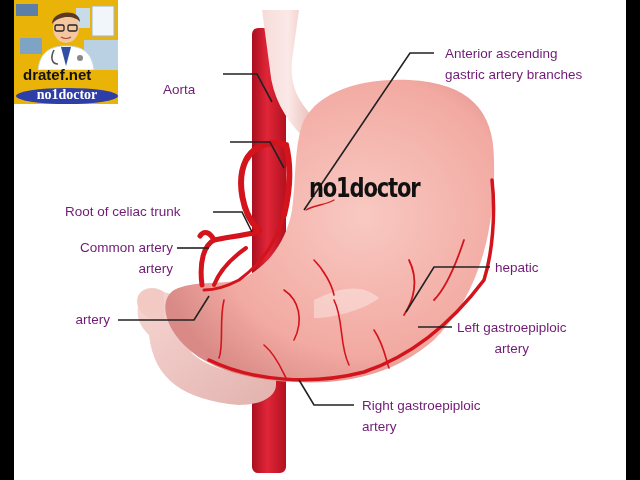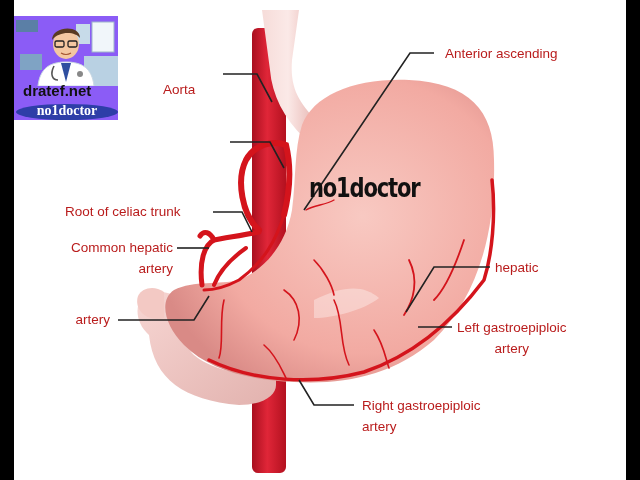--- a/index.html
+++ b/index.html
@@ -1,24 +1,24 @@
 <!DOCTYPE html>
 <html><head>
   <meta charset="utf-8">
   <style>
     html, body { margin: 0; padding: 0; background: #000; }
     body { width: 640px; height: 480px; overflow: hidden; position: relative; font-family: "Liberation Sans", sans-serif; }
     .bar-left { position: absolute; left: 0; top: 0; width: 14px; height: 480px; background: #000; }
     .bar-right { position: absolute; left: 626px; top: 0; width: 14px; height: 480px; background: #000; }
     .canvas { position: absolute; left: 14px; top: 0; width: 612px; height: 480px; background: #fff; overflow: hidden; }
     svg.art { position: absolute; left: 0; top: 0; }
-    .label { position: absolute; font-size: 13.5px; color: #b91c1c; line-height: 21px; white-space: nowrap; }
+    .label { position: absolute; font-size: 13.5px; color: #701a75; line-height: 21px; white-space: nowrap; }
     .label.right { text-align: right; }
     .watermark { position: absolute; left: 295px; top: 172px; font-family: "DejaVu Sans", sans-serif; font-weight: bold; font-size: 27px; letter-spacing: -1.5px; color: #111; transform: scaleX(0.78); transform-origin: left top; }
-    .logo { position: absolute; left: 0; top: 16px; width: 104px; height: 104px; background: #8b5cf6; overflow: hidden; }
+    .logo { position: absolute; left: 0; top: 0; width: 104px; height: 104px; background: #eab308; overflow: hidden; }
     .logo-site { position: absolute; left: 9px; top: 66px; font-weight: bold; font-size: 15px; color: #111; }
     .logo-pill { position: absolute; left: 2px; top: 88px; width: 102px; height: 16px; border-radius: 50%; background: #2e3ea8; }
     .logo-pill-text { position: absolute; left: 0; top: -1px; width: 102px; text-align: center; font-family: "Liberation Serif", serif; font-weight: bold; font-size: 14px; color: #fff; }
   </style>
 </head>
 <body>
 
 <div class="bar-left"></div>
 <div class="bar-right"></div>
 
@@ -99,29 +99,30 @@
       <path d="M438 327 L404 327"></path>
       <path d="M340 405 L300 405 L285 380"></path>
     </g>
   </svg>
 
   <div class="watermark">no1doctor</div>
 
   <div class="label" style="left:149px; top:79px;">Aorta</div>
   <div class="label" style="left:51px; top:201px;">Root of celiac trunk</div>
   <div class="label right" style="left:38px; top:237px; width:121px;">
-    <div>Common hepatic</div>
+    <div>Common artery</div>
     <div>artery</div>
   </div>
   <div class="label right" style="left:8px; top:309px; width:88px;">
     <div>artery</div>
   </div>
 
   <div class="label" style="left:431px; top:43px;">
     <div>Anterior ascending</div>
+    <div>gastric artery branches</div>
   </div>
   <div class="label" style="left:481px; top:257px;">
     <div>hepatic</div>
   </div>
   <div class="label" style="left:443px; top:317px;text-align:center;">
     <div>Left gastroepiploic</div>
     <div>artery</div>
   </div>
   <div class="label" style="left:348px; top:395px;">
     <div>Right gastroepiploic</div>

